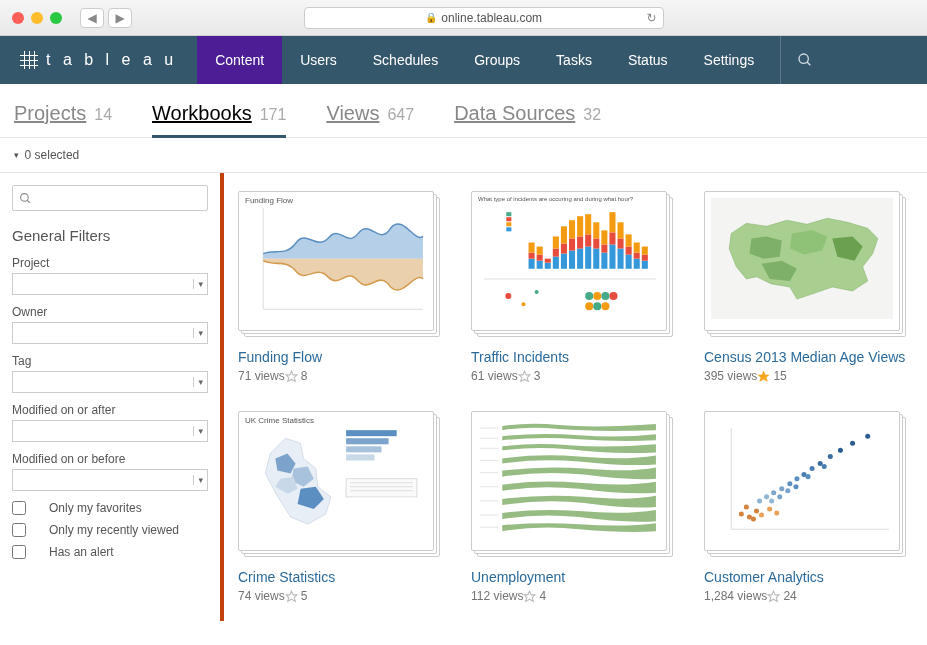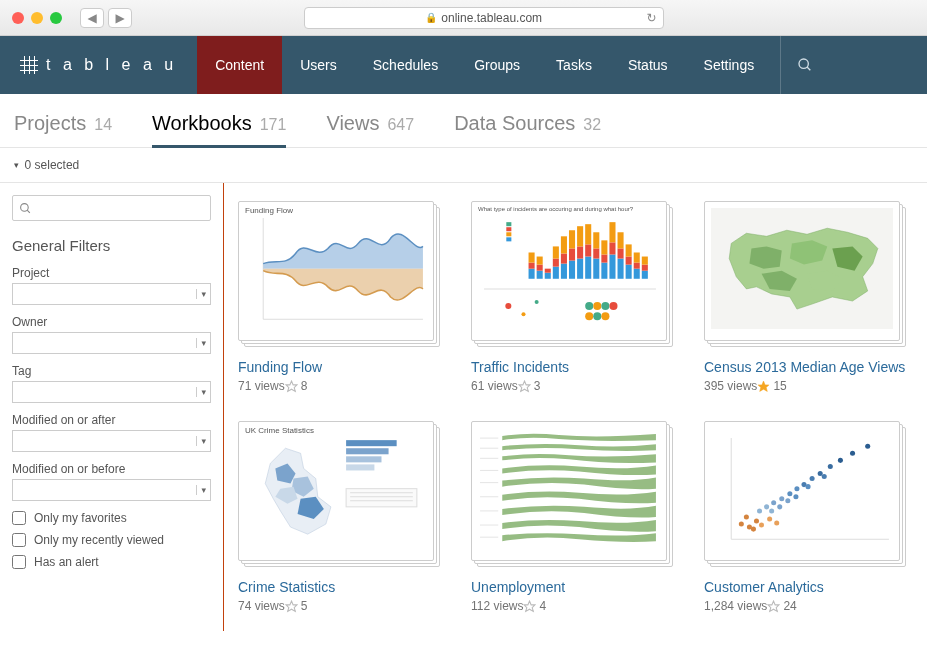--- a/index.html
+++ b/index.html
@@ -12,56 +12,56 @@
 .tl-red { background: #ff5f57; }
 .tl-yellow { background: #ffbd2e; }
 .tl-green { background: #28c940; }
 .nav-btns { display: flex; gap: 4px; margin-left: 10px; }
 .nav-btn { width: 24px; height: 20px; background: #fff; border: 1px solid #ccc; border-radius: 4px; display: flex; align-items: center; justify-content: center; font-size: 12px; color: #888; cursor: pointer; }
 .url-bar { flex: 1; max-width: 360px; margin: 0 auto; background: #fff; border: 1px solid #ccc; border-radius: 4px; height: 22px; display: flex; align-items: center; justify-content: center; color: #555; font-size: 12px; position: relative; }
 .url-bar .lock { margin-right: 4px; font-size: 10px; }
 .reload-btn { position: absolute; right: 6px; color: #888; font-size: 12px; cursor: pointer; }
 
 
-.topnav { background: #35576b; height: 58px; display: flex; align-items: stretch; color: #fff; }
+.topnav { background: #35576b; height: 48px; display: flex; align-items: stretch; color: #fff; }
 .logo { display: flex; align-items: center; padding: 0 20px; font-size: 16px; letter-spacing: 4px; font-weight: 300; }
 .logo-mark { width: 18px; height: 18px; margin-right: 8px; position: relative; }
 .logo-mark span { position: absolute; background: #fff; }
 .logo-mark .h { width: 100%; height: 1px; left: 0; }
 .logo-mark .v { height: 100%; width: 1px; top: 0; }
 .nav-items { display: flex; align-items: stretch; }
 .nav-item { display: flex; align-items: center; padding: 0 18px; color: #ffffff; font-size: 14px; cursor: pointer; }
-.nav-item.active { background: #7f1d1d; color: #fff; }
+.nav-item.active { background: #4c1d95; color: #fff; }
 .nav-search { display: flex; align-items: center; padding: 0 16px; border-left: 1px solid rgba(255,255,255,0.2); margin-left: 8px; }
 .nav-search svg { width: 16px; height: 16px; stroke: #d0dde5; }
 
 
 .subtabs { display: flex; align-items: baseline; gap: 40px; padding: 18px 14px 0 14px; border-bottom: 1px solid #e5e5e5; }
 .subtab { display: flex; align-items: baseline; gap: 8px; padding-bottom: 12px; cursor: pointer; position: relative; }
-.subtab .label { font-size: 20px; color: #888; }
+.subtab .label { font-size: 20px; color: #888; text-decoration: underline; }
 .subtab .count { font-size: 16px; color: #aaa; }
 .subtab.active .label { color: #000000; font-weight: 500; }
 .subtab.active::after { content: ''; position: absolute; left: 0; right: 0; bottom: -1px; height: 3px; background: #35576b; }
 
 
 .selbar { padding: 10px 14px; border-bottom: 1px solid #e5e5e5; display: flex; align-items: center; font-size: 12px; color: #555; }
 .selbar .tri { margin-right: 6px; font-size: 9px; }
 
 
 .main { display: flex; }
-.sidebar { width: 224px; border-right: 1px solid #c2410c; padding: 12px; }
+.sidebar { width: 224px; border-right: 4px solid #c2410c; padding: 12px; }
 .side-search { border: 1px solid #ccc; border-radius: 2px; height: 26px; display: flex; align-items: center; padding: 0 6px; margin-bottom: 16px; }
 .side-search svg { width: 13px; height: 13px; stroke: #888; }
 .side-search input { border: none; outline: none; flex: 1; margin-left: 6px; font-size: 12px; }
 .sidebar h3 { font-size: 15px; font-weight: 400; color: #555; margin-bottom: 12px; }
 .filter-group { margin-bottom: 10px; }
 .filter-group label { display: block; font-size: 12px; color: #555; margin-bottom: 3px; }
 .filter-select { width: 100%; height: 22px; border: 1px solid #ccc; background: #fff; display: flex; align-items: center; justify-content: flex-end; padding: 0 4px; cursor: pointer; }
 .filter-select .caret { border-left: 1px solid #ccc; padding-left: 4px; font-size: 9px; color: #666; }
-.check-row { display: flex; align-items: flex-start; gap: 8px; font-size: 12px; color: #555; margin-top: 8px; }
+.check-row { display: flex; align-items: flex-start; gap: 23px; font-size: 12px; color: #555; margin-top: 8px; }
 .check-row input { width: 14px; height: 14px; }
 
 
 .content { flex: 1; padding: 18px 14px; display: grid; grid-template-columns: repeat(3, 1fr); gap: 28px 24px; }
 .card { }
 .thumb-stack { position: relative; height: 150px; }
 .thumb-stack .sheet { position: absolute; width: 196px; height: 140px; background: #fff; border: 1px solid #ccc; border-radius: 2px; }
 .thumb-stack .s1 { top: 6px; left: 6px; }
 .thumb-stack .s2 { top: 3px; left: 3px; }
 .thumb-stack .s0 { top: 0; left: 0; overflow: hidden; }

